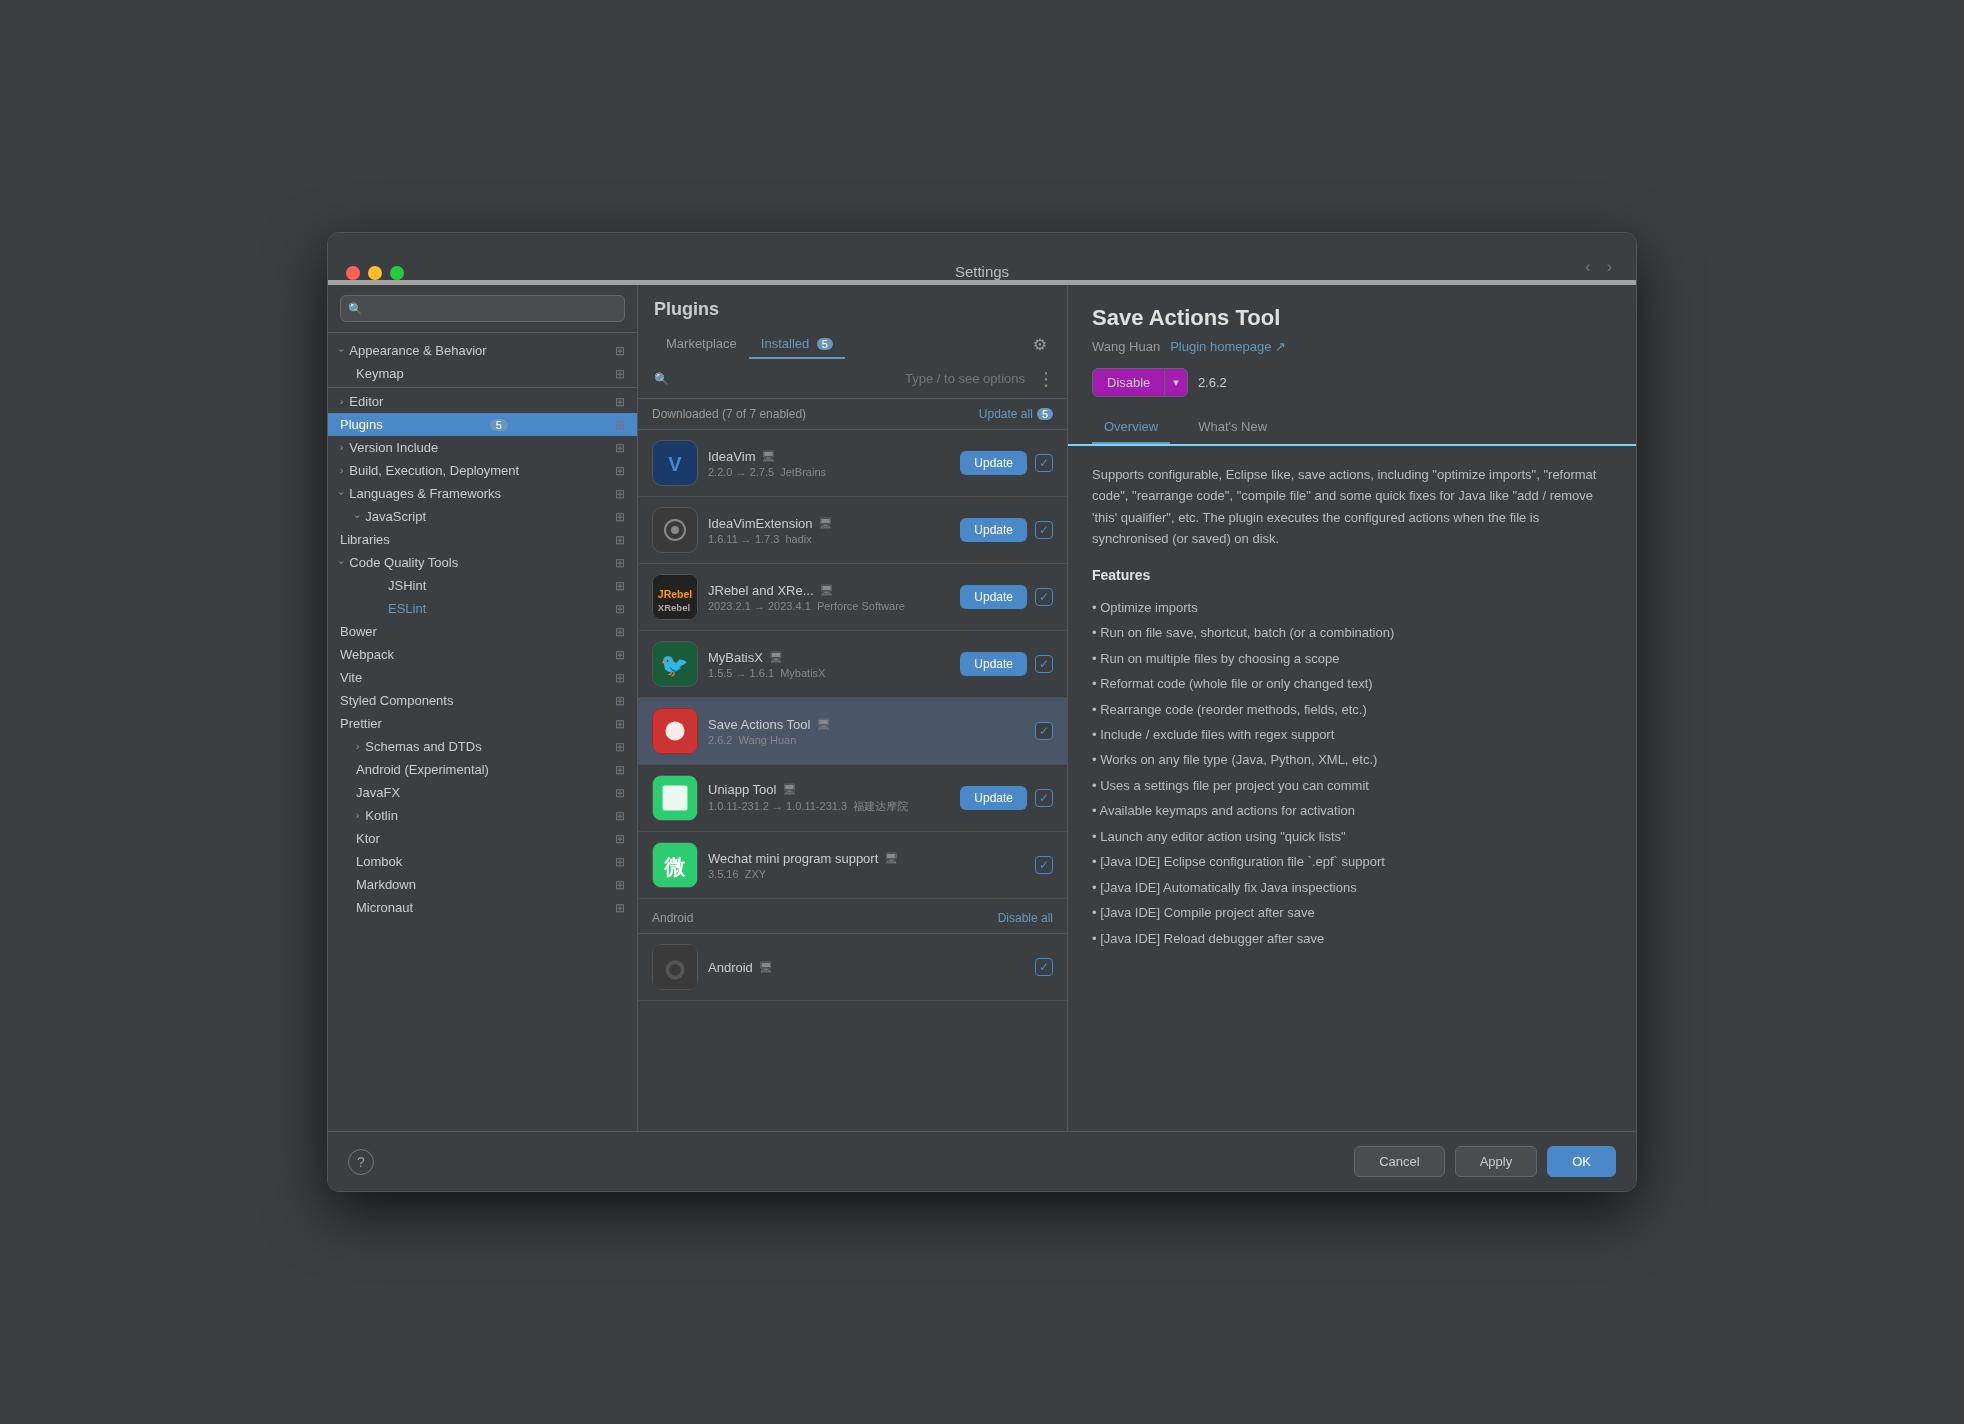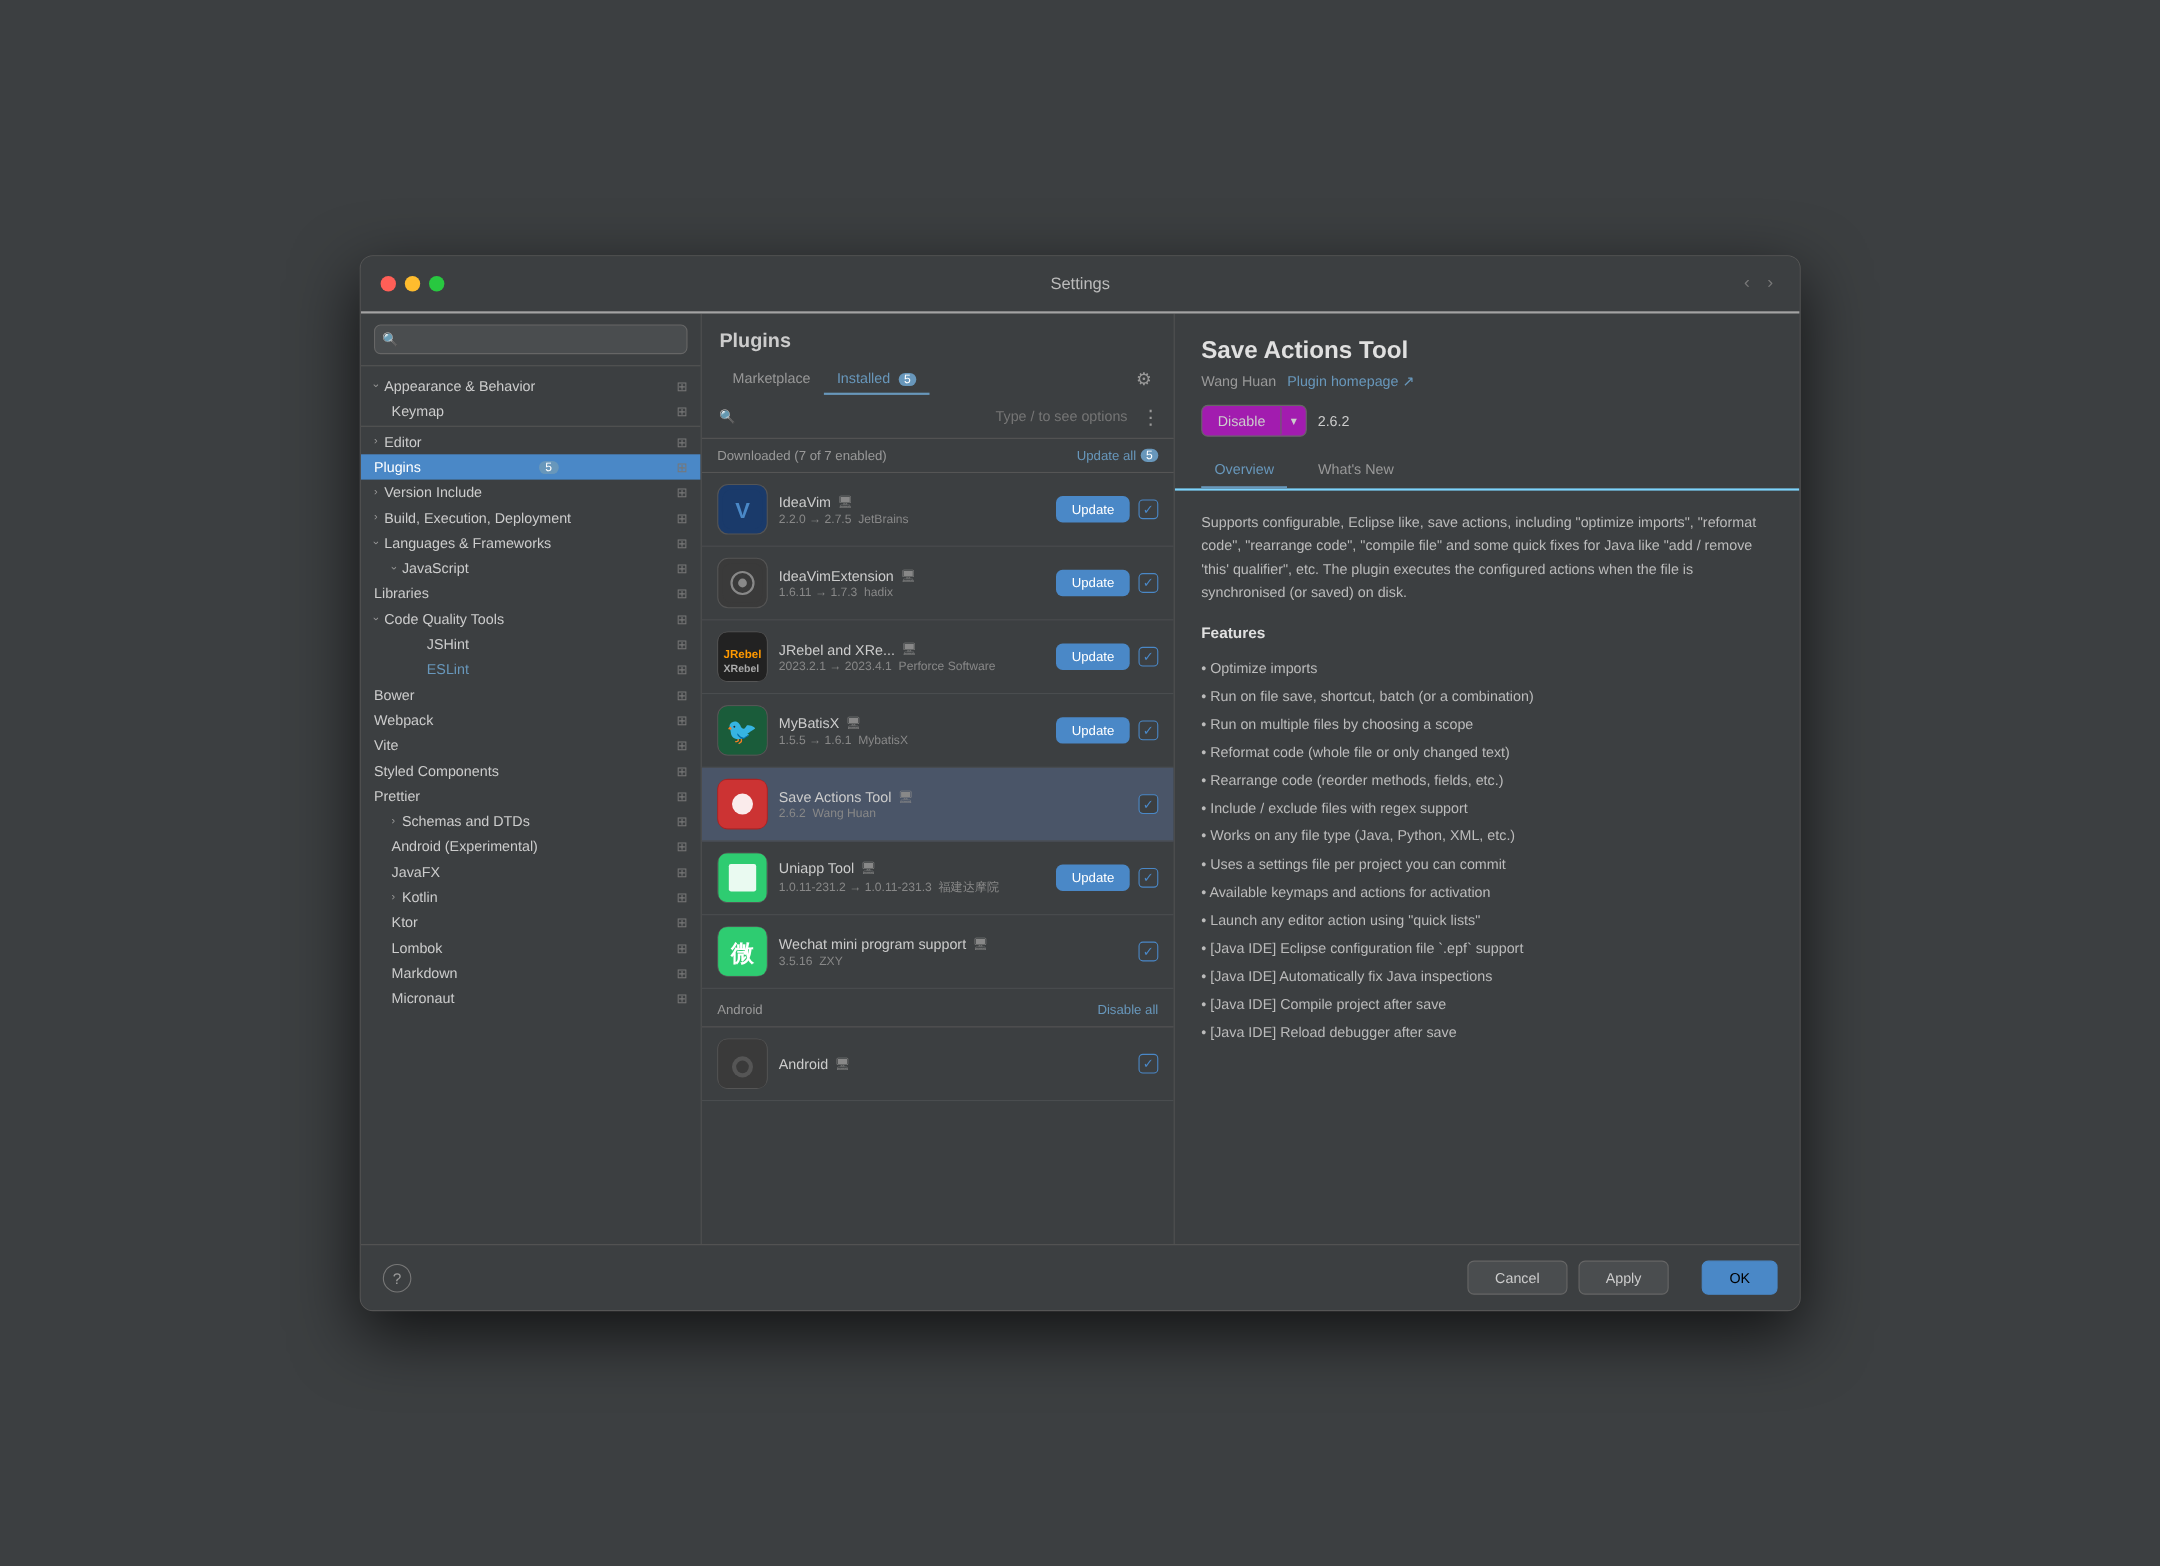--- a/index.html
+++ b/index.html
@@ -21,24 +21,24 @@
       box-shadow: 0 20px 60px rgba(0,0,0,0.7);
       display: flex;
       flex-direction: column;
       overflow: hidden;
       border: 1px solid #555;
     }
     .titlebar {
       height: 52px;
       background: #3c3f41;
       display: flex;
-      align-items: center;
+      align-items: flex-end;
       padding: 0 18px;
       position: relative;
-      border-bottom: 2px solid #a3a3a3;
+      border-bottom: 5px solid #a3a3a3;
       flex-shrink: 0;
     }
     .traffic-lights {
       display: flex;
       gap: 8px;
     }
     .traffic-light {
       width: 14px;
       height: 14px;
       border-radius: 50%;
@@ -465,22 +465,21 @@
       border-radius: 6px;
       font-size: 13px;
       cursor: pointer;
       border: 1px solid #666;
       background: #4a4d4f;
       color: #ccc;
     }
     .bottom-btn.primary {
       background: #4a88c7;
       border-color: #4a88c7;
-      color: #000000;
-      margin-left: 20px;
+      color: #ffffff;
     }
 
     .nav-arrows {
       display: flex;
       gap: 4px;
     }
     .nav-arrow {
       background: none;
       border: none;
       color: #777;

